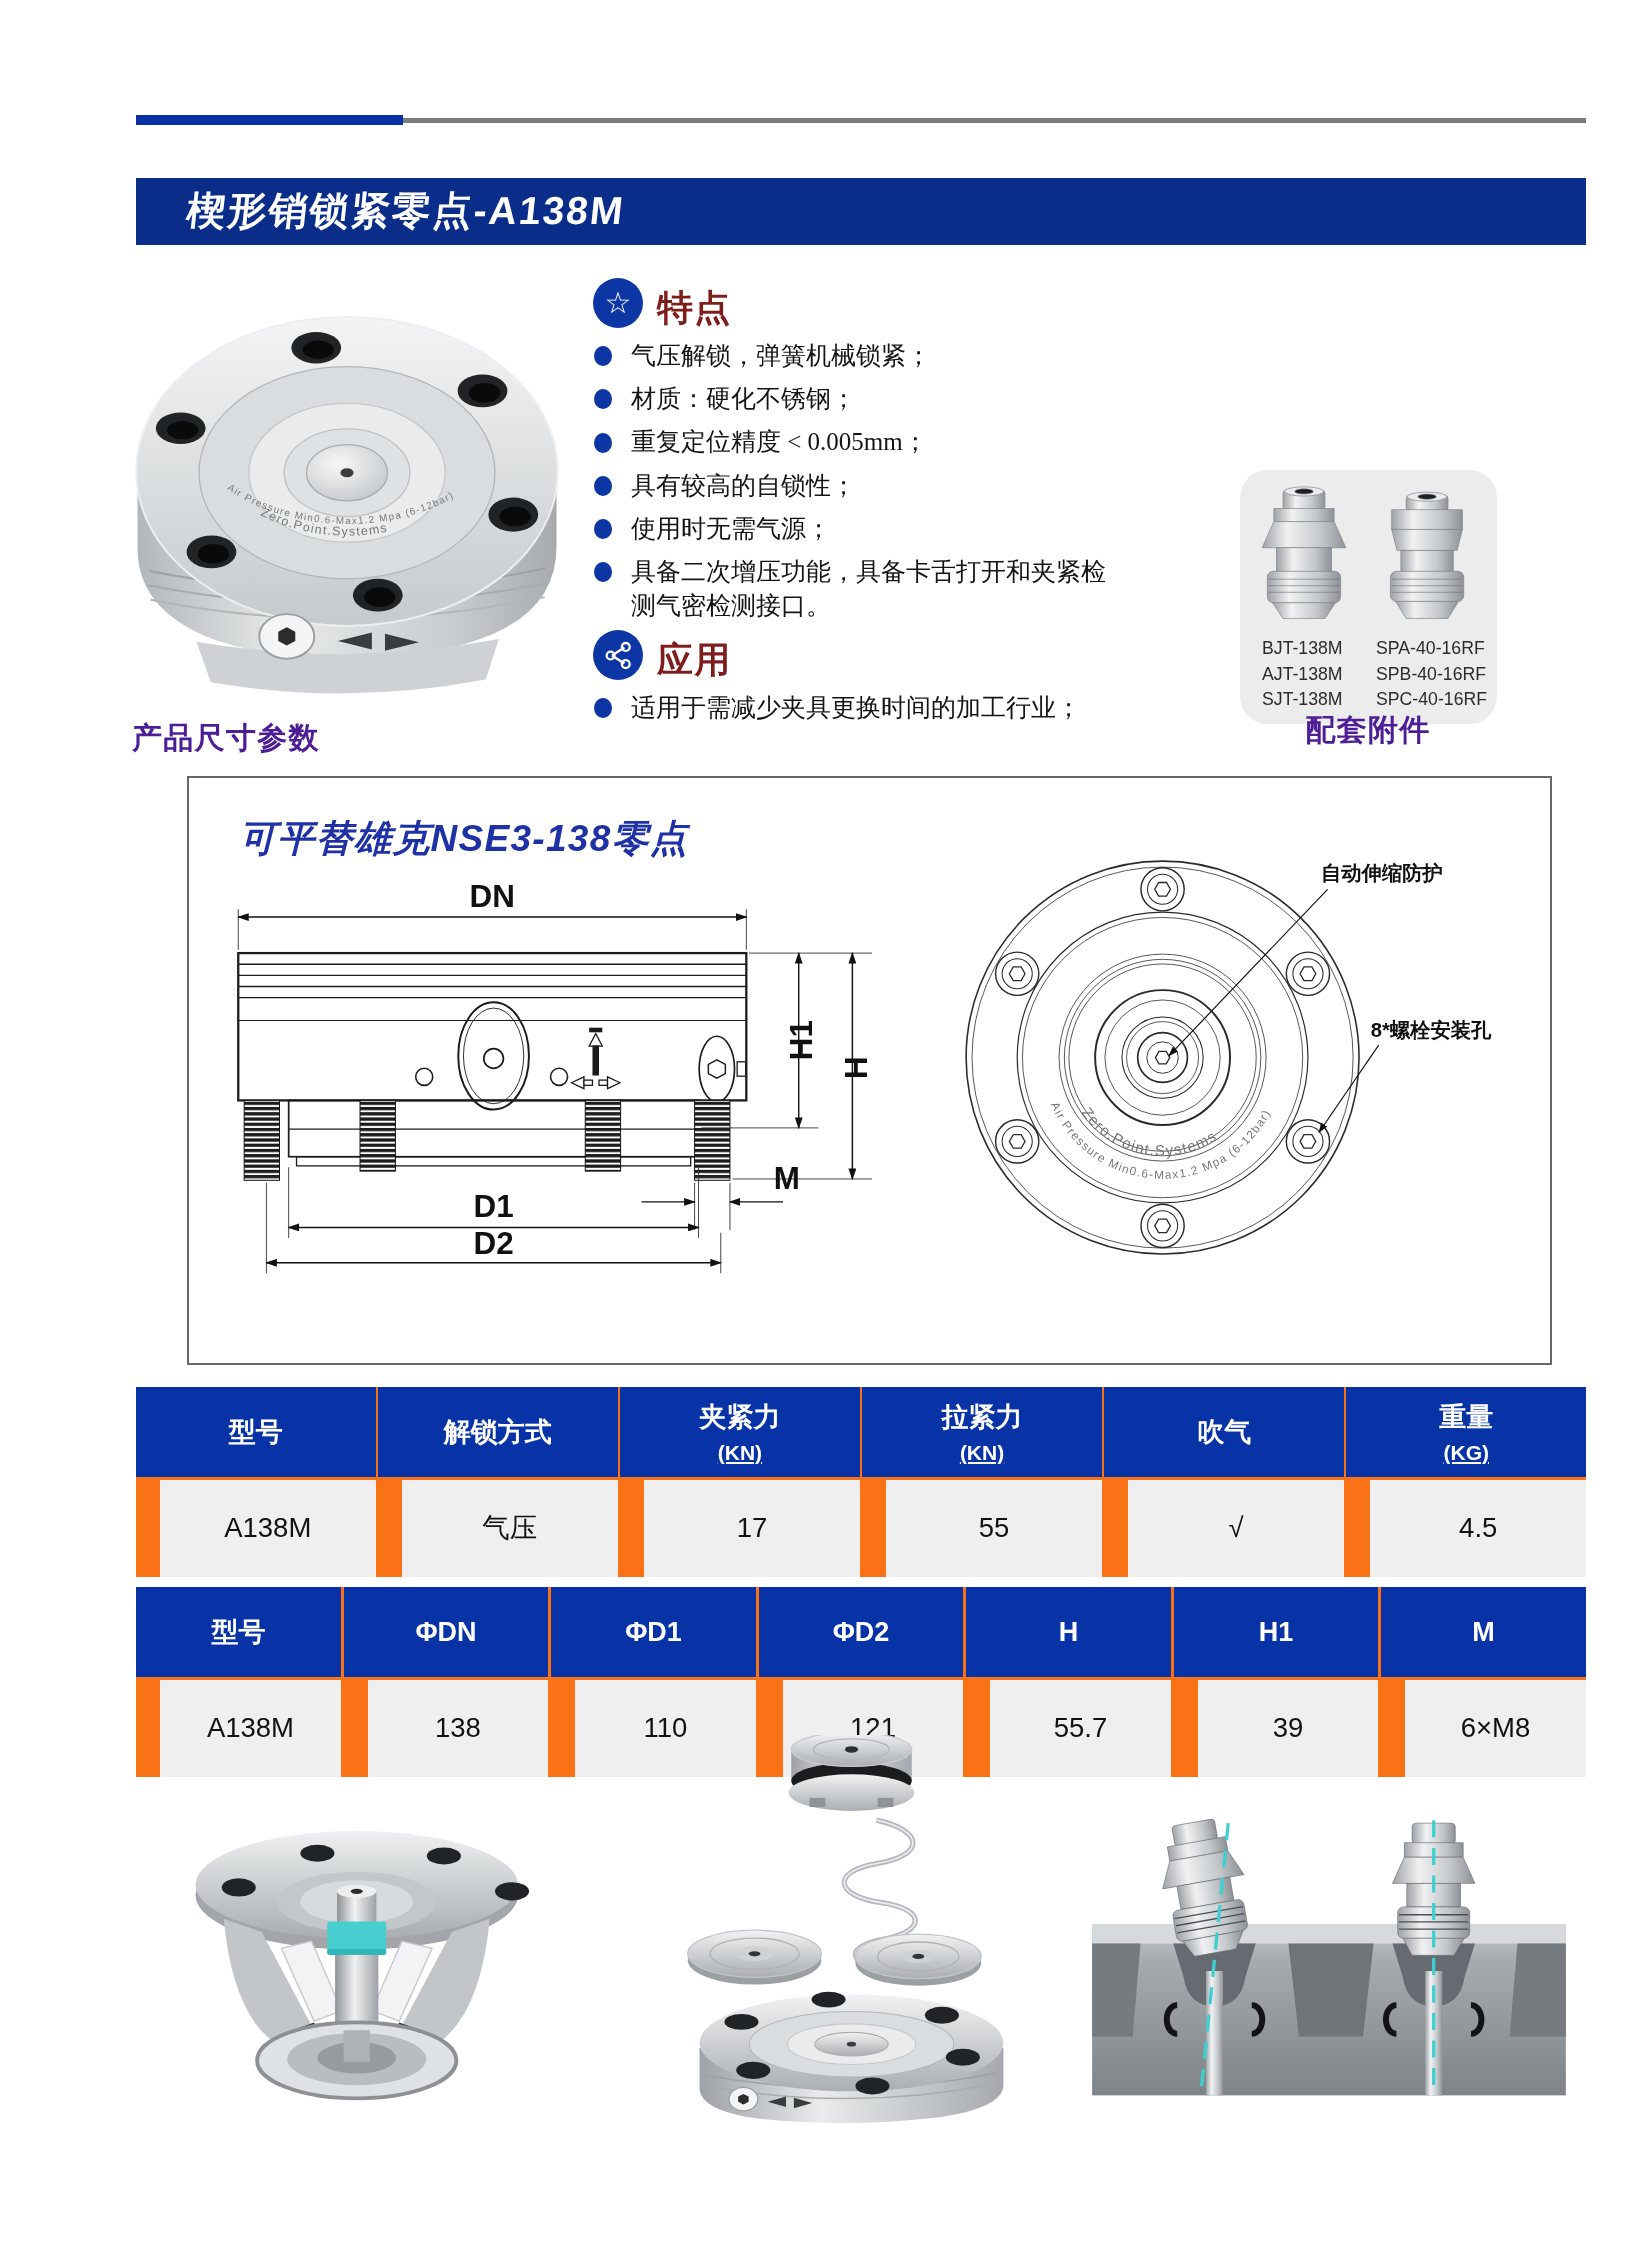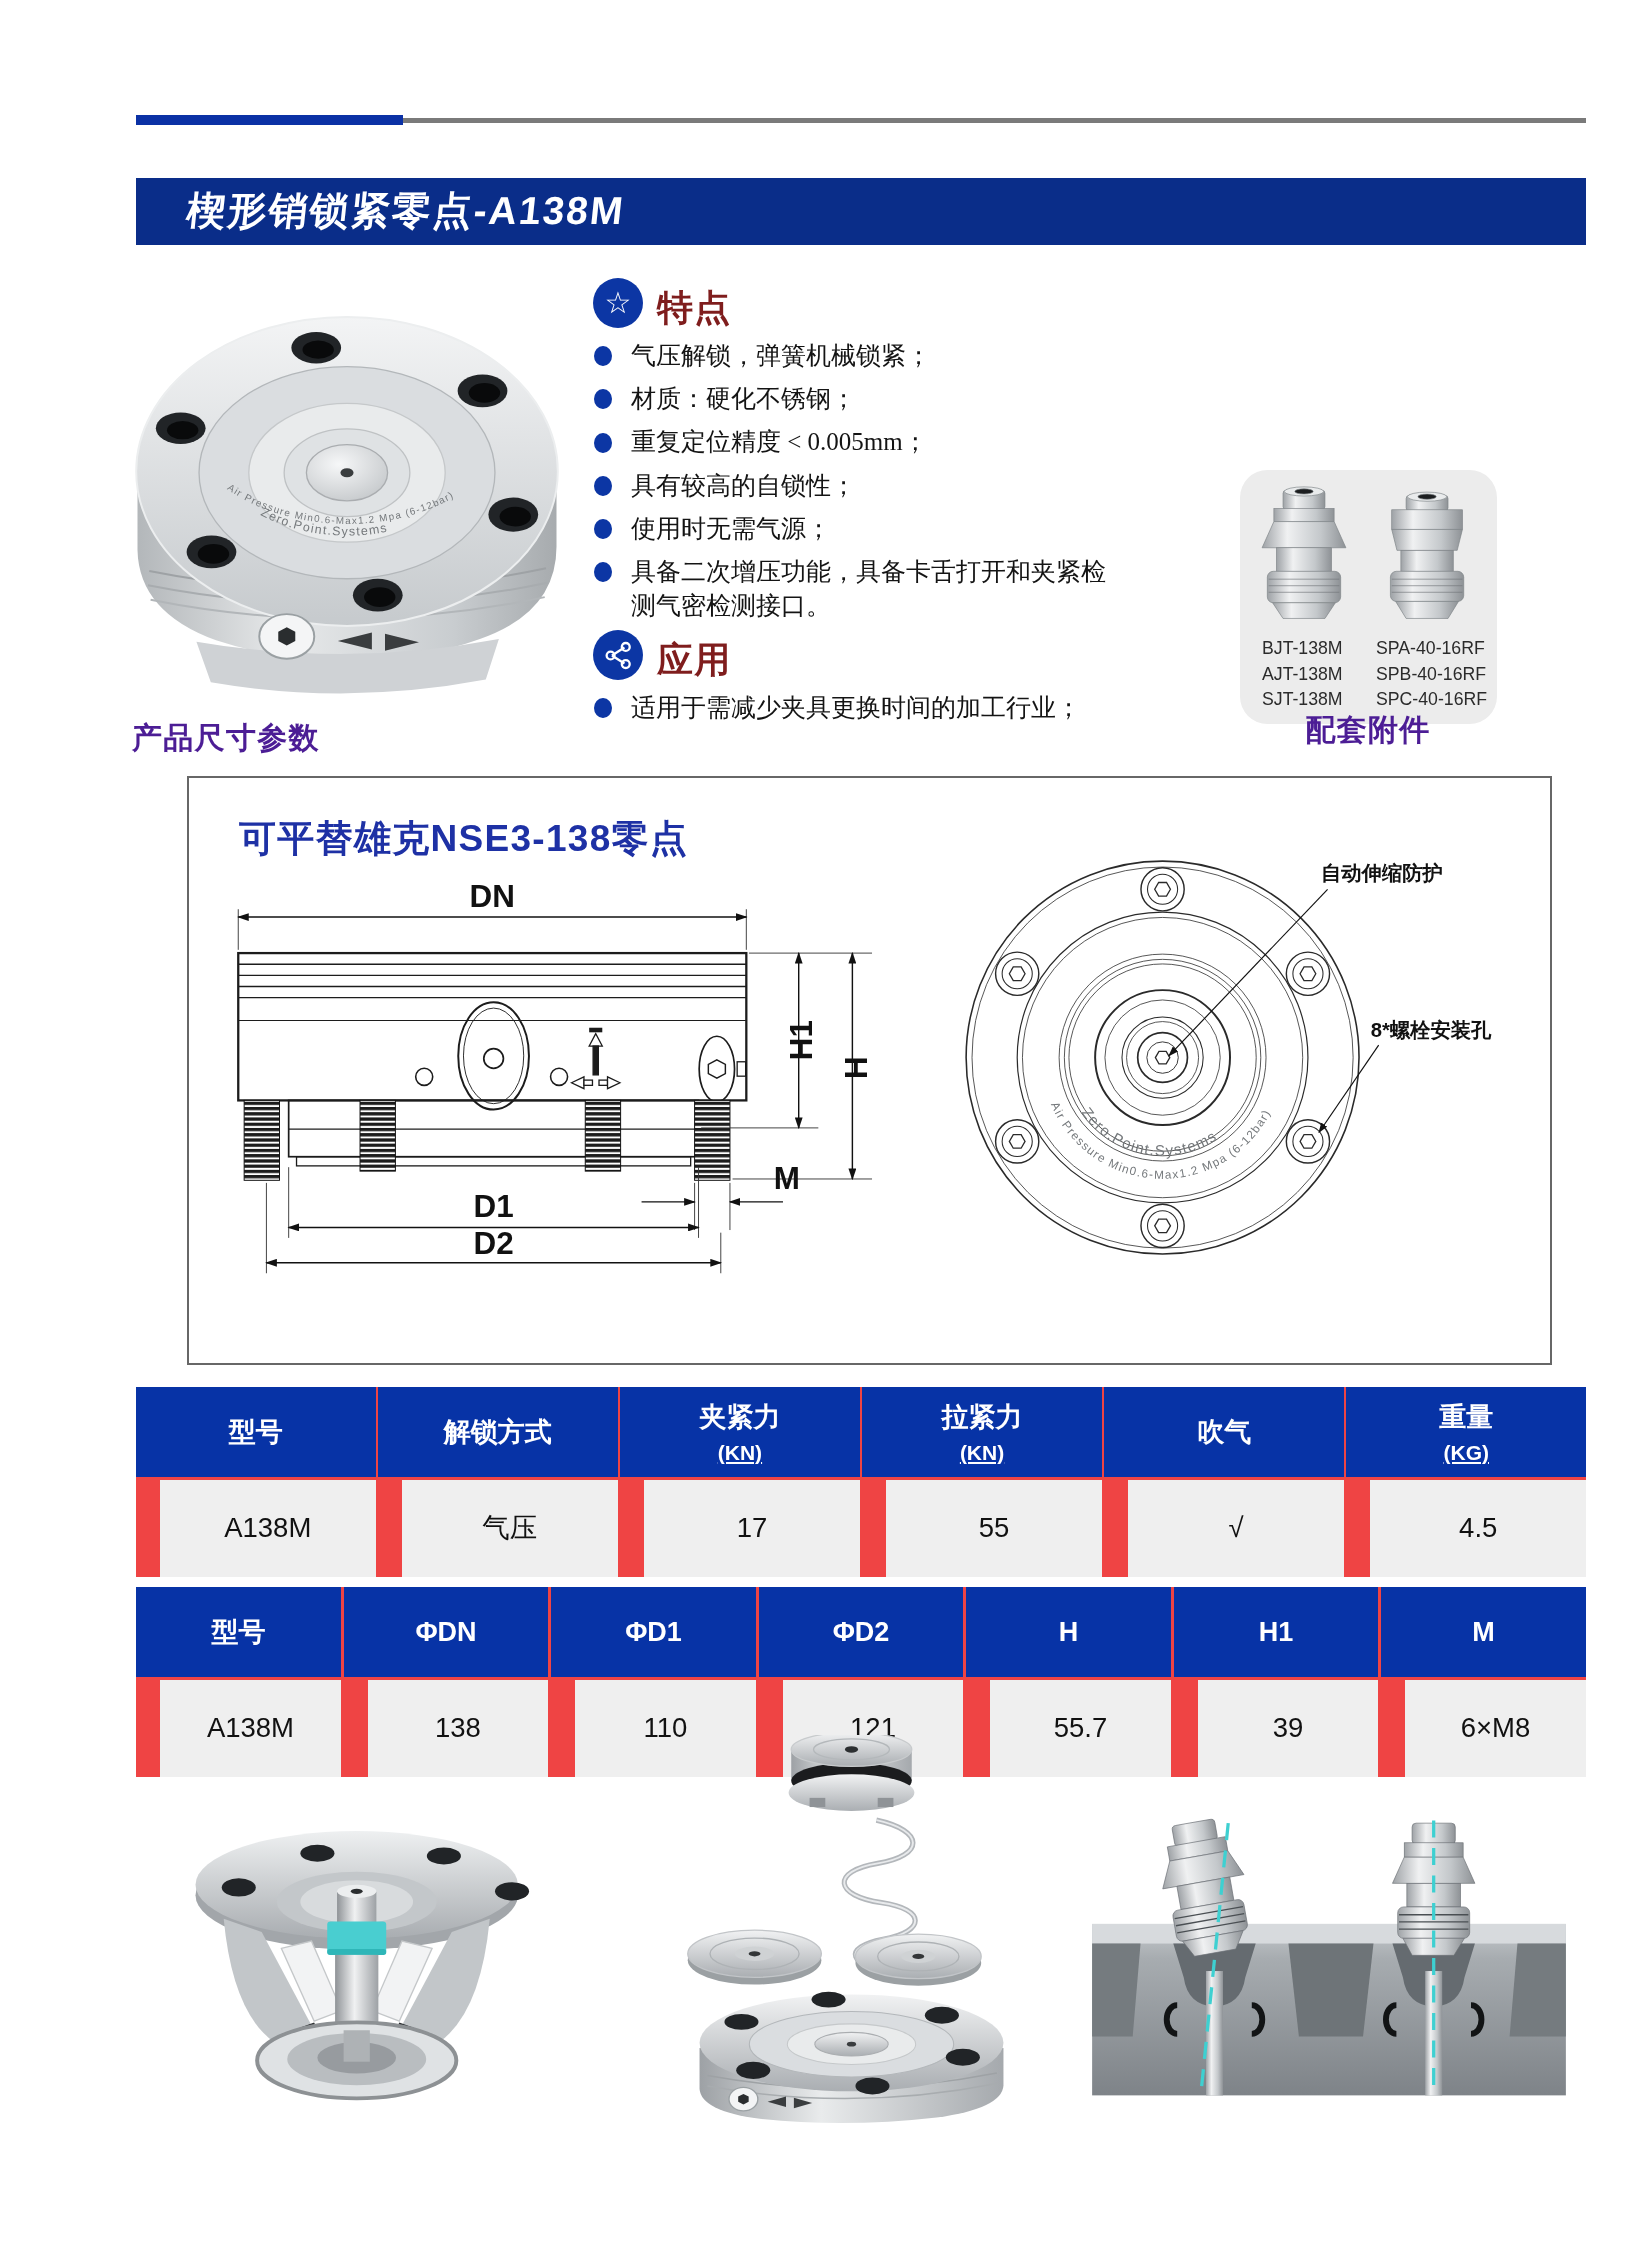--- a/index.html
+++ b/index.html
@@ -31,24 +31,24 @@
 
   
   .accbox{left:1240px;top:470px;width:257px;height:254px;background:#ececec;border-radius:27.5px;}
   .acc-col{font-size:17.7px;line-height:25.5px;color:#2b2b2b;white-space:nowrap;}
 
   .h-black{font-size:30px;font-weight:bold;color:#4c1d95;letter-spacing:1.3px;}
 
   
   .drawbox{left:187px;top:776px;width:1365px;height:589px;border:2px solid #676767;
         box-sizing:border-box;background:#fff;}
-  .drawnote{left:239px;top:814px;font-size:37px;font-weight:bold;color:#1e31a5;letter-spacing:1.3px;}
+  .drawnote{left:239px;top:814px;font-size:37px;font-weight:bold;color:#1e31a5;letter-spacing:1.3px;font-style:italic;}
 
   
-  .spec-grid{display:grid;gap:2.6px;background:#ef4444;}
+  .spec-grid{display:grid;gap:2.6px;background:#f97316;}
   .spec-grid .hcell{background:#0733a6;color:#fff;display:flex;flex-direction:column;
         align-items:center;justify-content:center;font-weight:bold;font-size:27px;}
   .spec-grid .hcell .sub{font-size:21px;margin-top:5.2px;text-decoration:underline;}
   .spec-grid .bcell{background:#efefef;color:#111;display:flex;align-items:center;
         justify-content:center;font-size:27.5px;margin-left:24px;}
   #table1{left:136px;top:1387px;width:1450px;grid-template-columns:repeat(6,1fr);
         grid-template-rows:90px 97px;}
   #table2{left:136px;top:1587px;width:1450px;grid-template-columns:repeat(7,1fr);
         grid-template-rows:90px 97px;}
 

